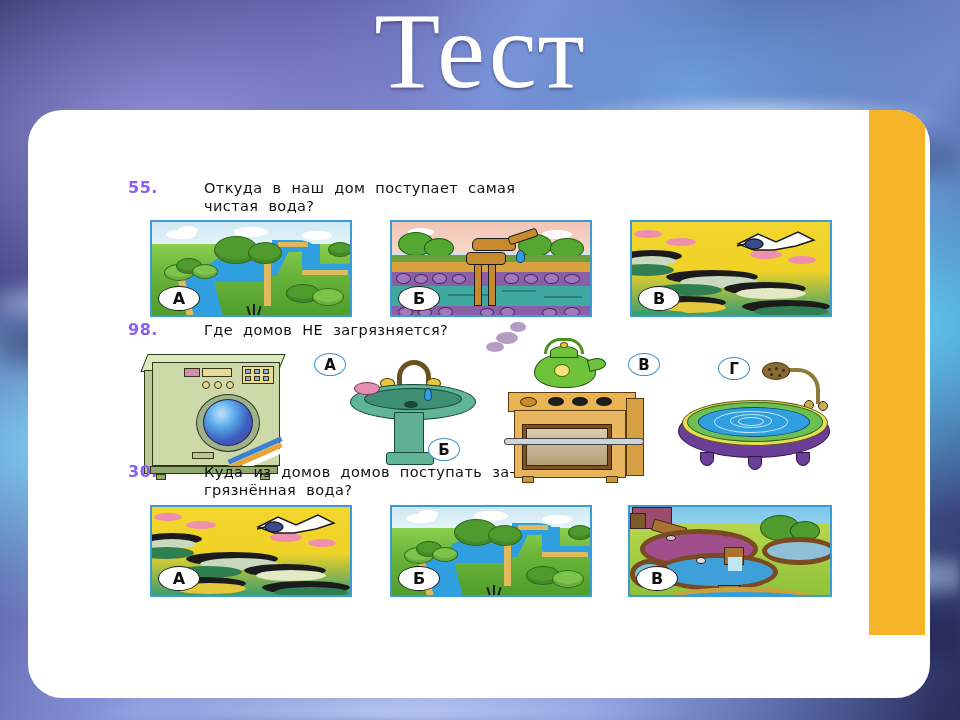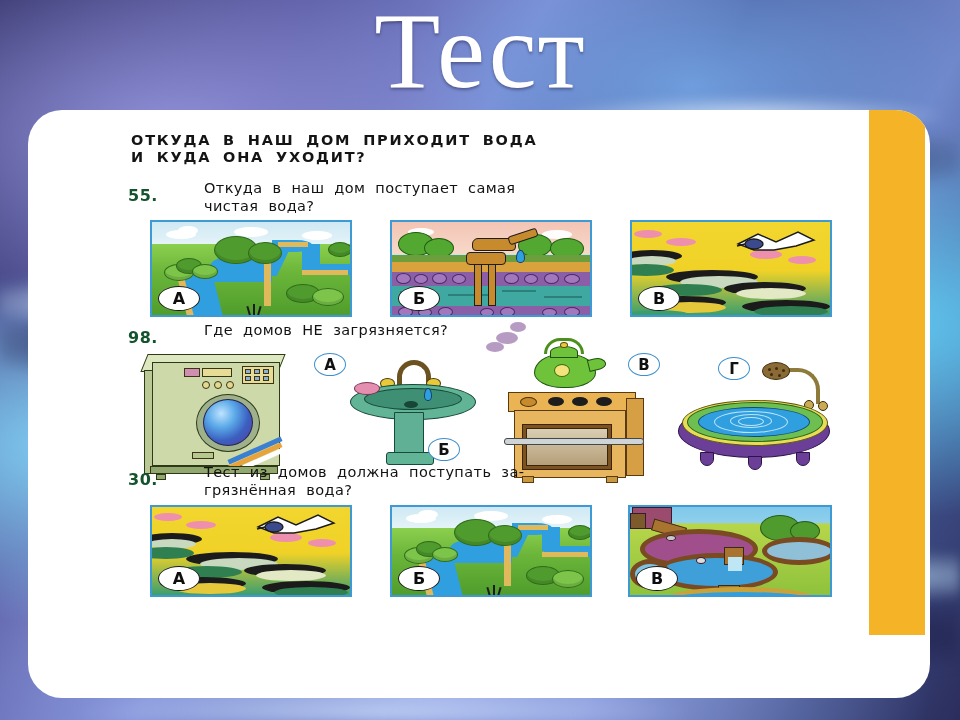--- a/index.html
+++ b/index.html
@@ -94,24 +94,24 @@
     font-weight: bold;
     font-size: 14.5px;
     line-height: 17px;
     letter-spacing: 1.8px;
     color: #141414;
     word-spacing: 5px;
     white-space: pre-line;
   }
   .q-row { position: absolute; left: 100px; width: 730px; }
   .q-num {
-    position: absolute; left: 0; top: 8px;
+    position: absolute; left: 0; top: 0;
     font-family: "DejaVu Sans", sans-serif;
     font-weight: bold; font-size: 16px;
-    color: #14532d;
+    color: #8b5cf6;
     letter-spacing: .5px;
   }
   .q-text {
     position: absolute; left: 76px; top: 1px;
     width: 650px;
     font-family: "DejaVu Sans", sans-serif;
     font-size: 14.5px;
     line-height: 18px;
     color: #121212;
     letter-spacing: .4px;
@@ -305,22 +305,20 @@
   <div class="bg-layer bg-swirl2"></div>
 
   <div id="slide-title">Тест</div>
 
   <div id="page-card">
 
     <div id="orange-bar"></div>
 
     <div id="sheet">
 
-      <div class="tb-head">ОТКУДА  В  НАШ  ДОМ  ПРИХОДИТ  ВОДА
-И  КУДА  ОНА  УХОДИТ?</div>
 
       <div class="q-row" style="top:68px;">
         <span class="q-num">55.</span>
         <span class="q-text justified">Откуда  в  наш  дом  поступает  самая
 чистая  вода?</span>
       </div>
 
       <div class="pic" style="left:122px; top:110px; width:202px; height:97px;">
         <div class="pic-inner">
           <div class="sc-river">
@@ -526,21 +524,21 @@
         <div class="ripple" style="left:60px; top:25px; width:26px; height:9px;"></div>
         <div class="ripple" style="left:36px; top:19px; width:74px; height:22px;"></div>
         <div class="leg" style="left:22px; top:60px;"></div>
         <div class="leg" style="left:70px; top:64px;"></div>
         <div class="leg" style="left:118px; top:60px;"></div>
       </div>
       <div class="badge-circle" style="position:absolute; left:690px; top:247px;">Г</div>
 
       <div class="q-row" style="top:352px;">
         <span class="q-num">30.</span>
-        <span class="q-text justified">Тест  из  домов  должна  поступать  за-
+        <span class="q-text justified">Куда  из  домов  домов  поступать  за-
 грязнённая  вода?</span>
       </div>
 
       <div class="pic" style="left:122px; top:395px; width:202px; height:92px;">
         <div class="pic-inner">
           <div class="sc-lake">
             <div class="pinkcloud" style="left:2px;   top:6px;  width:28px; height:8px;"></div>
             <div class="pinkcloud" style="left:34px;  top:14px; width:30px; height:8px;"></div>
             <div class="pinkcloud" style="left:118px; top:26px; width:32px; height:9px;"></div>
             <div class="pinkcloud" style="left:156px; top:32px; width:28px; height:8px;"></div>

